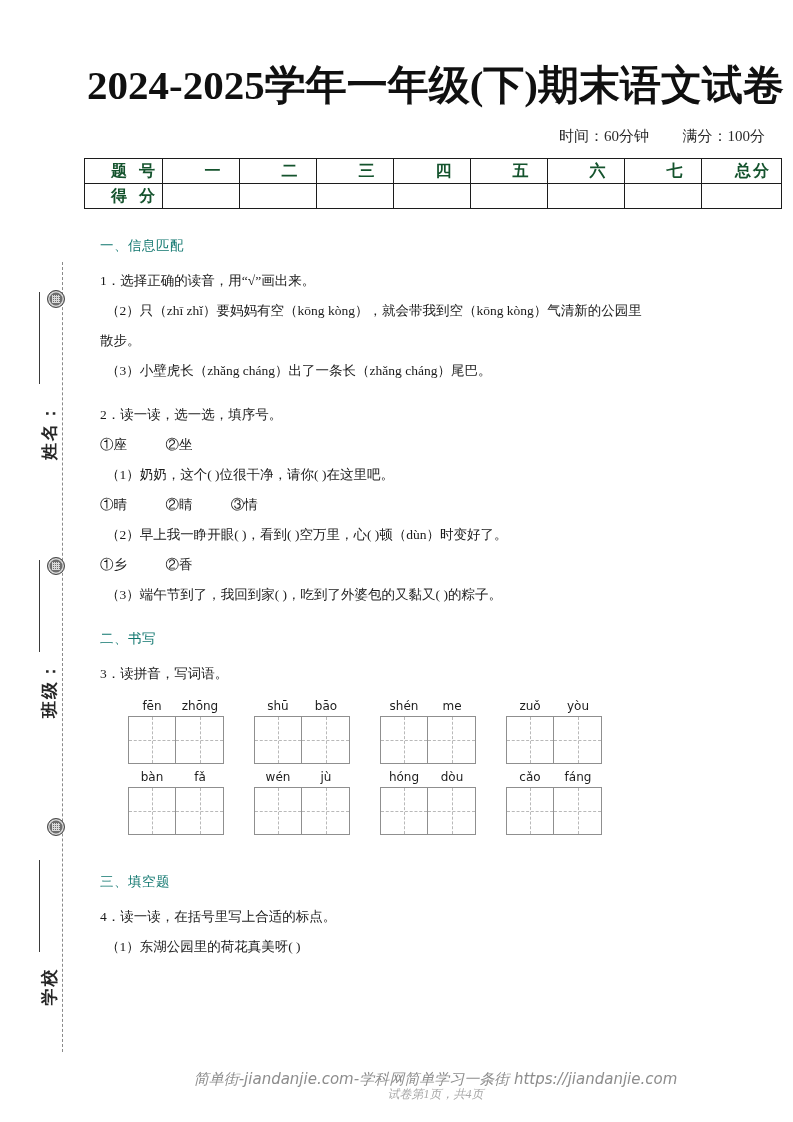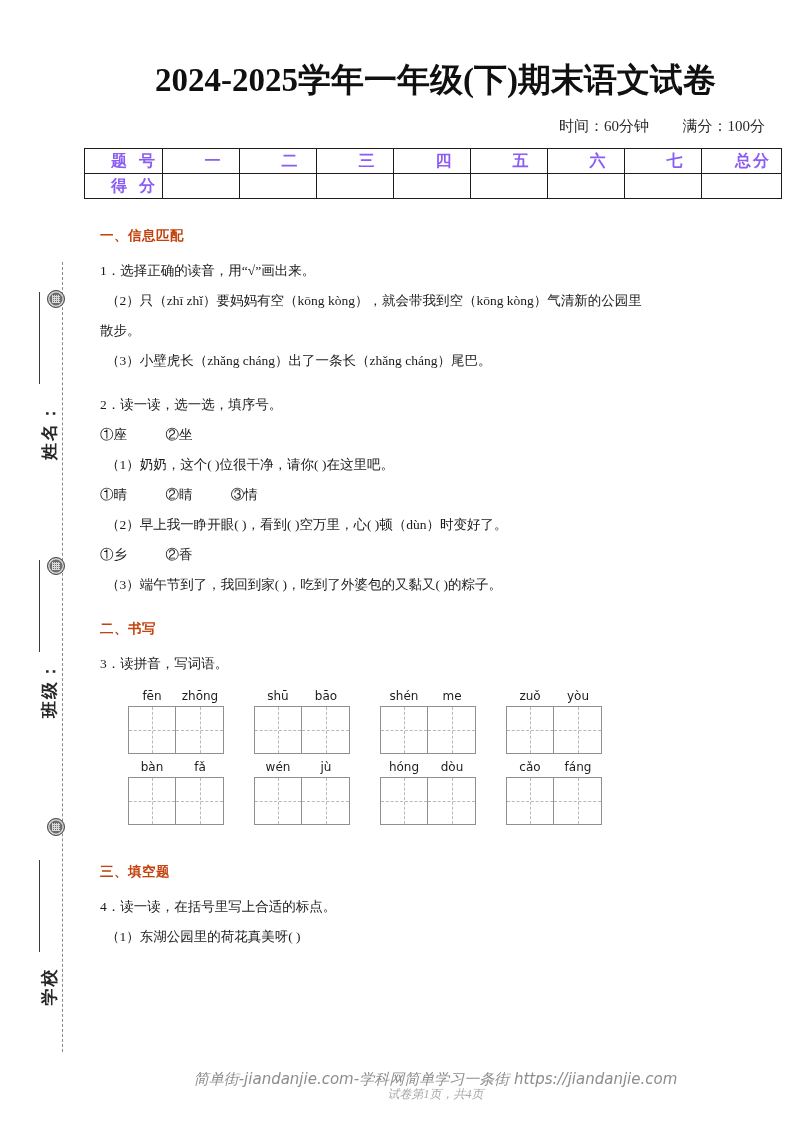--- a/index.html
+++ b/index.html
@@ -71,21 +71,21 @@
   
   #page {
     position: absolute;
     left: 78px; top: 0;
     width: 715px; height: 1122px;
   }
 
   #title {
     margin: 58px 0 0 0;
     text-align: center;
-    font-size: 33px;
+    font-size: 41px;
     font-weight: bold;
     letter-spacing: 0px;
     color: #101010;
     font-family: "Liberation Serif", "DejaVu Serif", serif;
     white-space: nowrap;
   }
 
   #meta {
     margin-top: 14px;
     padding-right: 28px;
@@ -102,33 +102,33 @@
     width: 698px;
     table-layout: fixed;
   }
   table.score td {
     border: 1.4px solid #1c1c1c;
     height: 25px;
     text-align: center;
     vertical-align: middle;
     font-size: 16px;
     font-weight: bold;
-    color: #8b5cf6;
+    color: #14532d;
     font-family: "Liberation Serif", "DejaVu Serif", serif;
     padding-left: 24px;
   }
   table.score td.hdr { width: 78px; letter-spacing: 4px; }
   table.score td.sum { width: 80px; letter-spacing: 2px; margin-top: 44px; }
 
   
   .content { margin: 28px 22px 0 22px; }
   .sec-title {
     font-size: 13.5px;
-    font-weight: bold;
-    color: #c2410c;
+    font-weight: normal;
+    color: #0f766e;
     margin: 0 0 11px 0;
     letter-spacing: .5px;
   }
   .q {
     font-size: 13.5px;
     line-height: 30px;
     color: #1a1a1a;
     margin: 0;
     white-space: nowrap;
   }

